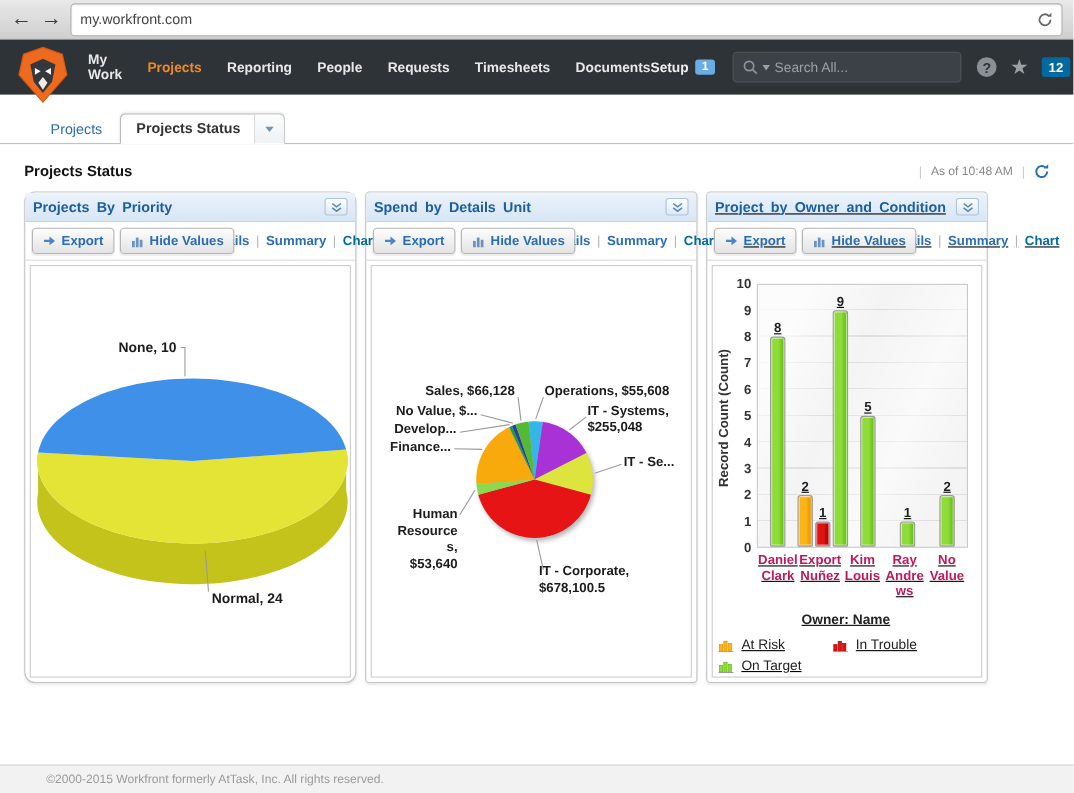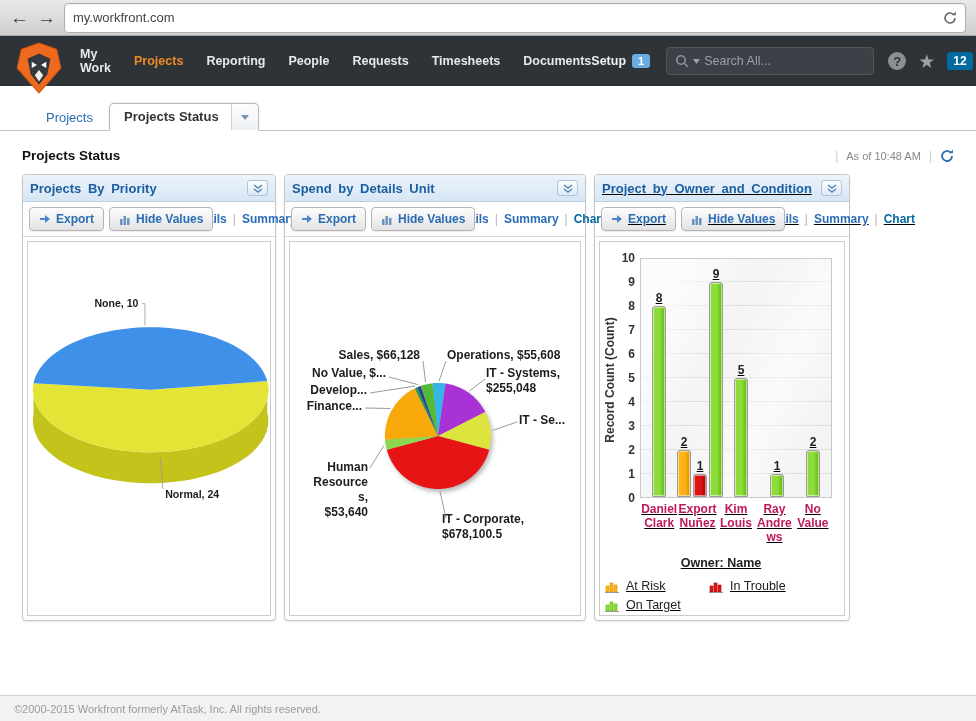--- a/index.html
+++ b/index.html
@@ -53,21 +53,21 @@
   .page-head { display:flex; justify-content:space-between; align-items:center; padding:17px 22px 11px; }
   .page-title { font-size:13.5px; font-weight:bold; color:#111; }
   .asof { display:flex; align-items:center; gap:8px; font-size:11px; color:#888; }
   .asof .sep { color:#ccc; font-size:12px; }
   .asof-refresh { color:#2a6db5; display:flex; cursor:pointer; }
 
   
   .panels { display:flex; gap:8px; padding:0 22px; }
   .panel { border:1px solid #c5c5c5; border-radius:4px; background:#fff; height:447px;
     display:flex; flex-direction:column; box-shadow:0 1px 2px rgba(0,0,0,.09); }
-  .panel.p1 { width:254px; } .panel.p2 { width:302px; } .panel.p3 { width:256px;text-decoration:underline; }
+  .panel.p1 { width:302px;border-radius:10px; } .panel.p2 { width:302px; } .panel.p3 { width:256px;text-decoration:underline; }
   .panel-h { height:27px; background:linear-gradient(#ecf3fb,#d7e6f5); border-bottom:1px solid #bcd0e4;
     border-radius:3px 3px 0 0; display:flex; align-items:center; justify-content:space-between; padding:0 7px; }
   .panel-title { color:#1c5fa0; font-size:13px; font-weight:bold; word-spacing:3px; }
   .collapse-btn { width:21px; height:16px; border:1px solid #b0c4da; border-radius:3px;
     background:linear-gradient(#fdfefe,#dcE9f6); display:flex; align-items:center; justify-content:center; cursor:pointer; }
   .panel-tb { height:35px; display:flex; align-items:center; padding:0 6px; border-bottom:1px solid #dadada; }
   .tb-btn { position:relative; z-index:2; display:flex; align-items:center; gap:5px; height:24px;
     padding:0 9px; border:1px solid #b5b5b5; border-radius:4px;
     background:linear-gradient(#fdfdfd,#e3e3e3); color:#2a6db5; font-size:12px; font-weight:bold;
     cursor:pointer; box-shadow:0 1px 1px rgba(0,0,0,.08); white-space:nowrap; }
@@ -101,21 +101,21 @@
     box-shadow:inset 0 0 0 1px rgba(255,255,255,.55); }
   .bc-xlabels { display:flex; margin-top:4px; }
   .bc-xlabels div { flex:1; text-align:center; font-size:12px; font-weight:bold; color:#be185d;
     line-height:14px; white-space:pre-line; }
   .bc-owner { text-align:center; font-size:12.5px; font-weight:bold; color:#222; margin-top:12px; }
   .bc-legend { width:232px; margin:9px auto 0; display:grid; grid-template-columns:104px 128px; row-gap:5px; }
   .leg-item { display:flex; align-items:center; gap:7px; font-size:12.5px; color:#222; }
 
   
   .footer { position:absolute; left:0; right:0; bottom:0; height:26px; background:#f2f2f2;
-    border-top:1px solid #d2d2d2; display:flex; align-items:center; padding-left:14px;
+    border-top:1px solid #d2d2d2; display:flex; align-items:center; padding-left:42px;
     font-size:11px; color:#9a9a9a; }
 </style>
 </head>
 <body>
 
 <div class="browser-bar">
   <span class="nav-arrow">←</span>
   <span class="nav-arrow">→</span>
   <div class="url-bar">
     <span class="url-text">my.workfront.com</span>

